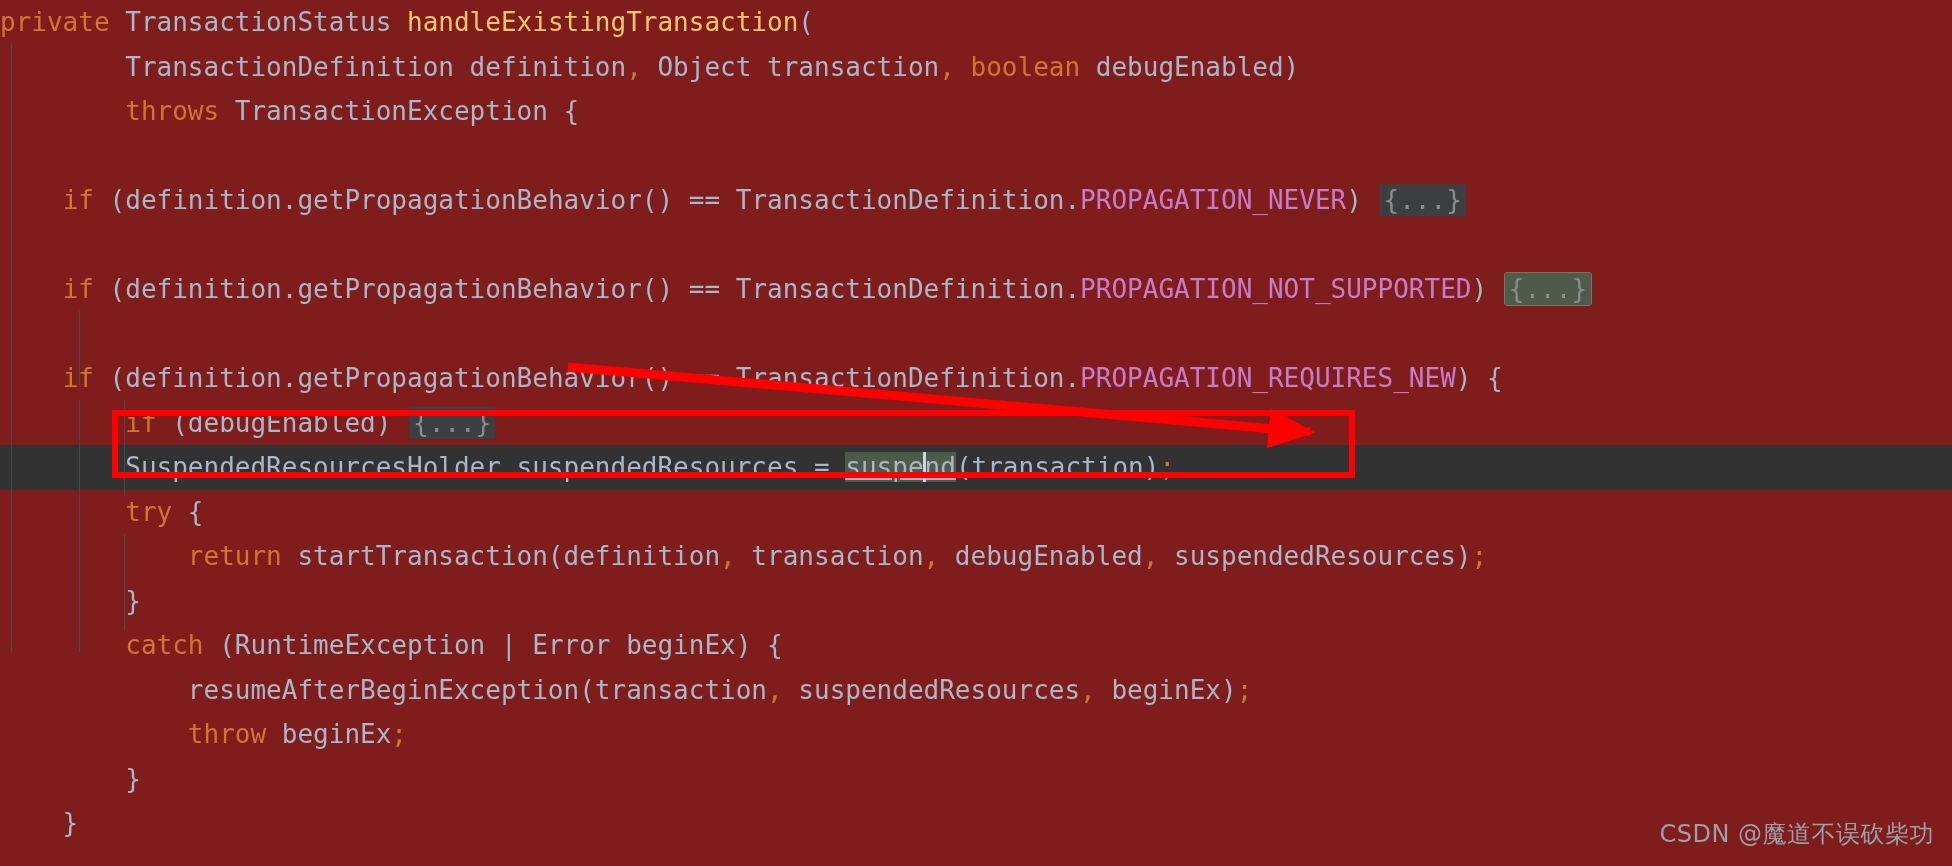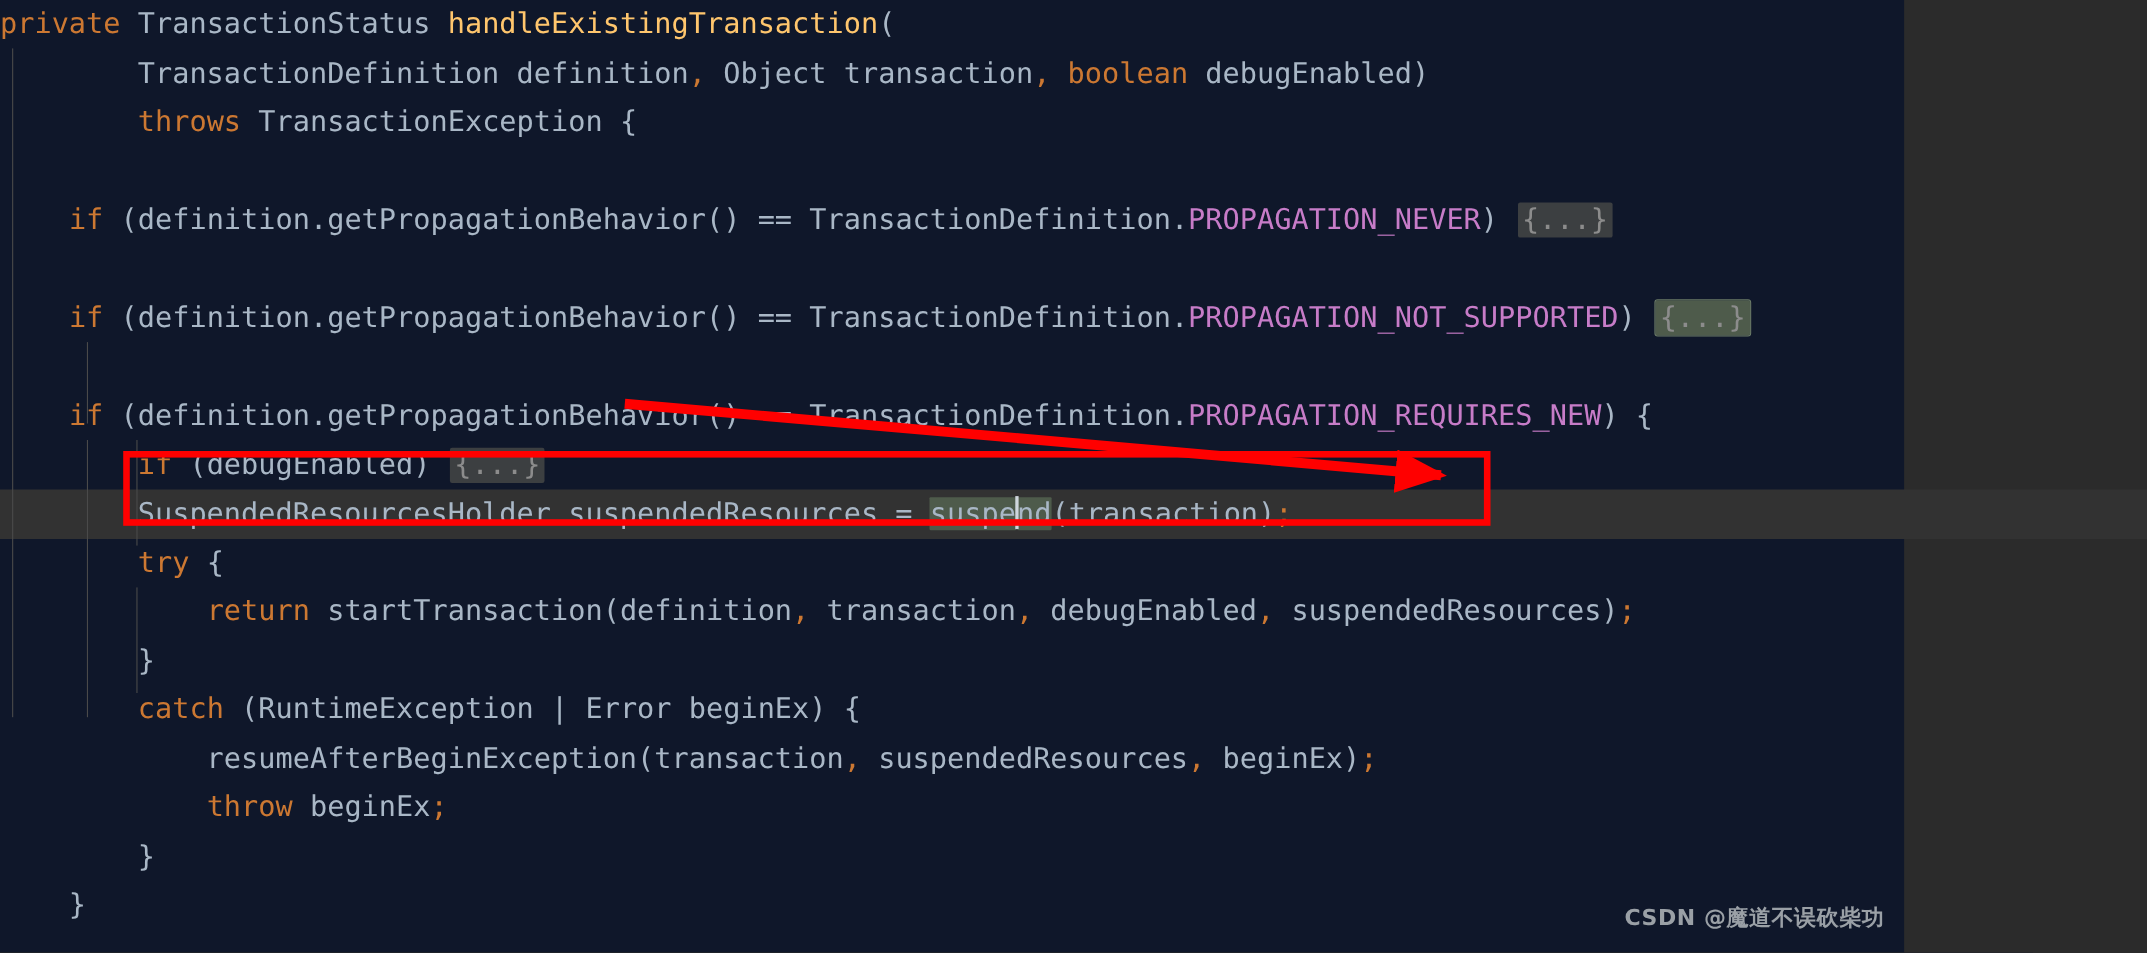--- a/index.html
+++ b/index.html
@@ -9,23 +9,23 @@
   }
   body {
     width: 1952px;
     height: 866px;
     overflow: hidden;
     font-family: "DejaVu Sans Mono", "Liberation Mono", monospace;
   }
 
   #editor {
     position: relative;
-    width: 1731px;
+    width: 1952px;
     height: 866px;
-    background: #0f172a;
+    background: #7f1d1d;
     color: #a9b7c6;
     font-size: 26px;
     line-height: 44.5px;
     letter-spacing: 0px;
   }
 
   
   .code {
     position: absolute;
     left: 0;
@@ -71,20 +71,21 @@
   }
   .fold.hl {
     background: #4e5b4b;
     outline: 1px solid #6a7a66;
   }
 
   
   .occ {
     background: #4e5b4b;
     border-radius: 1px;
+    text-decoration: underline;
   }
 
   
   .caret {
     display: inline-block;
     width: 0;
     border-left: 3px solid #cfd6dd;
     height: 30px;
     vertical-align: -6px;
     margin: 0 -1px;
@@ -109,24 +110,23 @@
     z-index: 20;
   }
 
   
   .watermark {
     position: absolute;
     right: 18px;
     bottom: 10px;
     color: #9aa0a6;
     font-family: "DejaVu Sans", "Liberation Sans", sans-serif;
-    font-size: 20px;
+    font-size: 24px;
     letter-spacing: 0.5px;
     z-index: 30;
-    font-weight: bold;
   }
 </style>
 </head>
 <body>
 
 <div id="editor">
 
   <div class="guide" style="left:11px; top:44px; height:608px;"></div>
   <div class="guide" style="left:79px; top:311px; height:74px;"></div>
   <div class="guide" style="left:79px; top:400px; height:252px;"></div>

